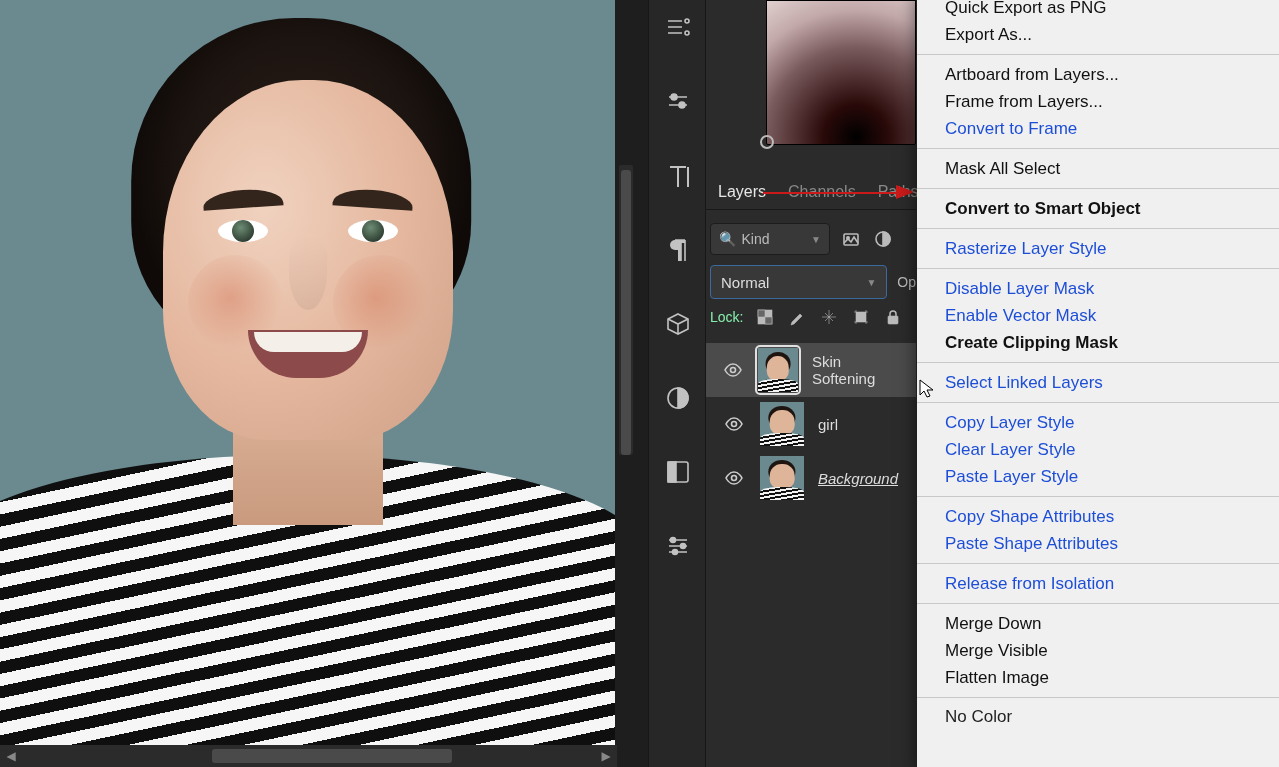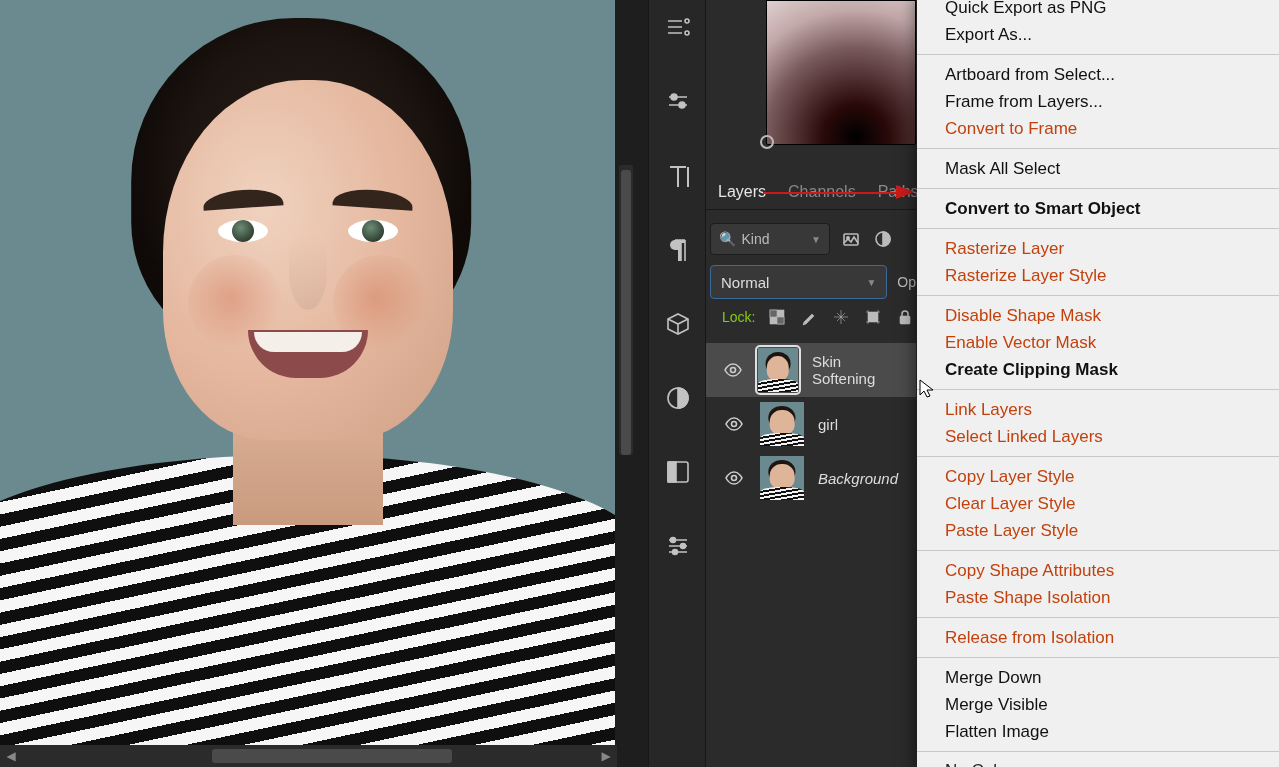--- a/index.html
+++ b/index.html
@@ -315,28 +315,28 @@
     display: flex;
     align-items: center;
     padding: 0 10px;
     font-size: 15px;
     color: #ddd;
   }
   .blend-select .chev { margin-left: auto; font-size: 10px; color: #888; }
   .opacity-label { font-size: 14px; color: #bbb; }
   .lock-row {
     position: absolute;
-    left: 16px;
+    left: 4px;
     top: 307px;
     display: flex;
     align-items: center;
     gap: 12px;
     width: 206px;
     font-size: 14px;
-    color: #84cc16;
+    color: #86efac;
   }
   .lock-ic { width: 20px; height: 20px; display: flex; align-items: center; justify-content: center; }
   .lock-ic svg { width: 18px; height: 18px; stroke: #bbb; fill: #bbb; stroke-width: .6; }
   .layers-list {
     position: absolute;
     left: 0;
     top: 343px;
     width: 210px;
   }
   .layer-row {
@@ -386,40 +386,40 @@
     left: 50%; bottom: 0;
     transform: translateX(-50%);
     width: 100%; height: 30%;
     background: repeating-linear-gradient(170deg, #111 0 2px, #f2f2f2 2px 4px);
     border-radius: 40% 40% 0 0;
   }
   .layer-name {
     font-size: 15px;
     color: #ddd;
   }
-  .layer-name.italic { font-style: italic; }
+  .layer-name.italic { font-style: italic; text-decoration: underline; }
 
   .context-menu {
     position: absolute;
     left: 917px;
     top: -10px;
     width: 362px;
     height: 777px;
     background: #f0f0f0;
     box-shadow: -2px 4px 16px rgba(0,0,0,.5);
     font-size: 17px;
     color: #222;
     padding-top: 4px;
   }
   .menu-item {
     padding: 3.5px 20px 3.5px 28px;
     cursor: default;
   }
   .menu-item.enabled { color: #111; cursor: pointer; }
-  .menu-item.disabled { color: #c2410c; }
+  .menu-item.disabled { color: #1d4ed8; }
   .menu-item.bold { font-weight: 600; }
   .menu-sep {
     height: 1px;
     margin: 6px 0;
     background: #c8c8c8;
   }
   .nocolor-row {
     display: flex;
     align-items: center;
     padding: 3px 20px 3px 28px;
@@ -651,44 +651,42 @@
       </div>
       <span class="layer-name italic">Background</span>
     </div>
   </div>
 </div>
 
 <div class="context-menu">
   <div class="menu-item enabled">Quick Export as PNG</div>
   <div class="menu-item enabled">Export As...</div>
   <div class="menu-sep"></div>
-  <div class="menu-item enabled">Artboard from Select...</div>
+  <div class="menu-item enabled">Artboard from Layers...</div>
   <div class="menu-item enabled">Frame from Layers...</div>
   <div class="menu-item disabled">Convert to Frame</div>
   <div class="menu-sep"></div>
   <div class="menu-item enabled">Mask All Select</div>
   <div class="menu-sep"></div>
   <div class="menu-item enabled bold">Convert to Smart Object</div>
   <div class="menu-sep"></div>
-  <div class="menu-item disabled">Rasterize Layer</div>
   <div class="menu-item disabled">Rasterize Layer Style</div>
   <div class="menu-sep"></div>
-  <div class="menu-item disabled">Disable Shape Mask</div>
+  <div class="menu-item disabled">Disable Layer Mask</div>
   <div class="menu-item disabled">Enable Vector Mask</div>
   <div class="menu-item enabled bold">Create Clipping Mask</div>
   <div class="menu-sep"></div>
-  <div class="menu-item disabled">Link Layers</div>
   <div class="menu-item disabled">Select Linked Layers</div>
   <div class="menu-sep"></div>
   <div class="menu-item disabled">Copy Layer Style</div>
   <div class="menu-item disabled">Clear Layer Style</div>
   <div class="menu-item disabled">Paste Layer Style</div>
   <div class="menu-sep"></div>
   <div class="menu-item disabled">Copy Shape Attributes</div>
-  <div class="menu-item disabled">Paste Shape Isolation</div>
+  <div class="menu-item disabled">Paste Shape Attributes</div>
   <div class="menu-sep"></div>
   <div class="menu-item disabled">Release from Isolation</div>
   <div class="menu-sep"></div>
   <div class="menu-item enabled">Merge Down</div>
   <div class="menu-item enabled">Merge Visible</div>
   <div class="menu-item enabled">Flatten Image</div>
   <div class="menu-sep"></div>
   <div class="nocolor-row">
     <span>No Color</span>
 

